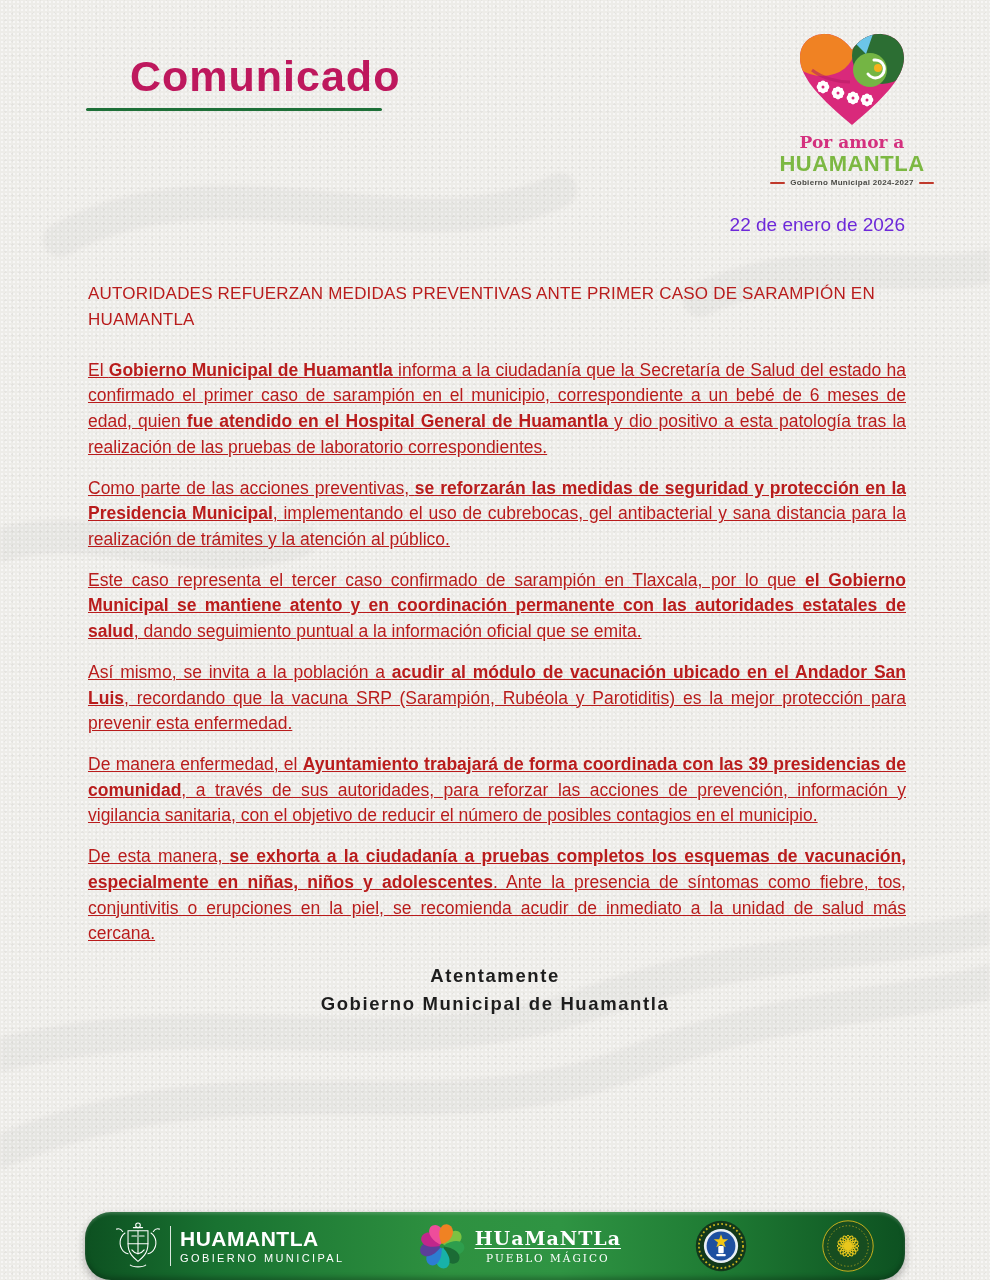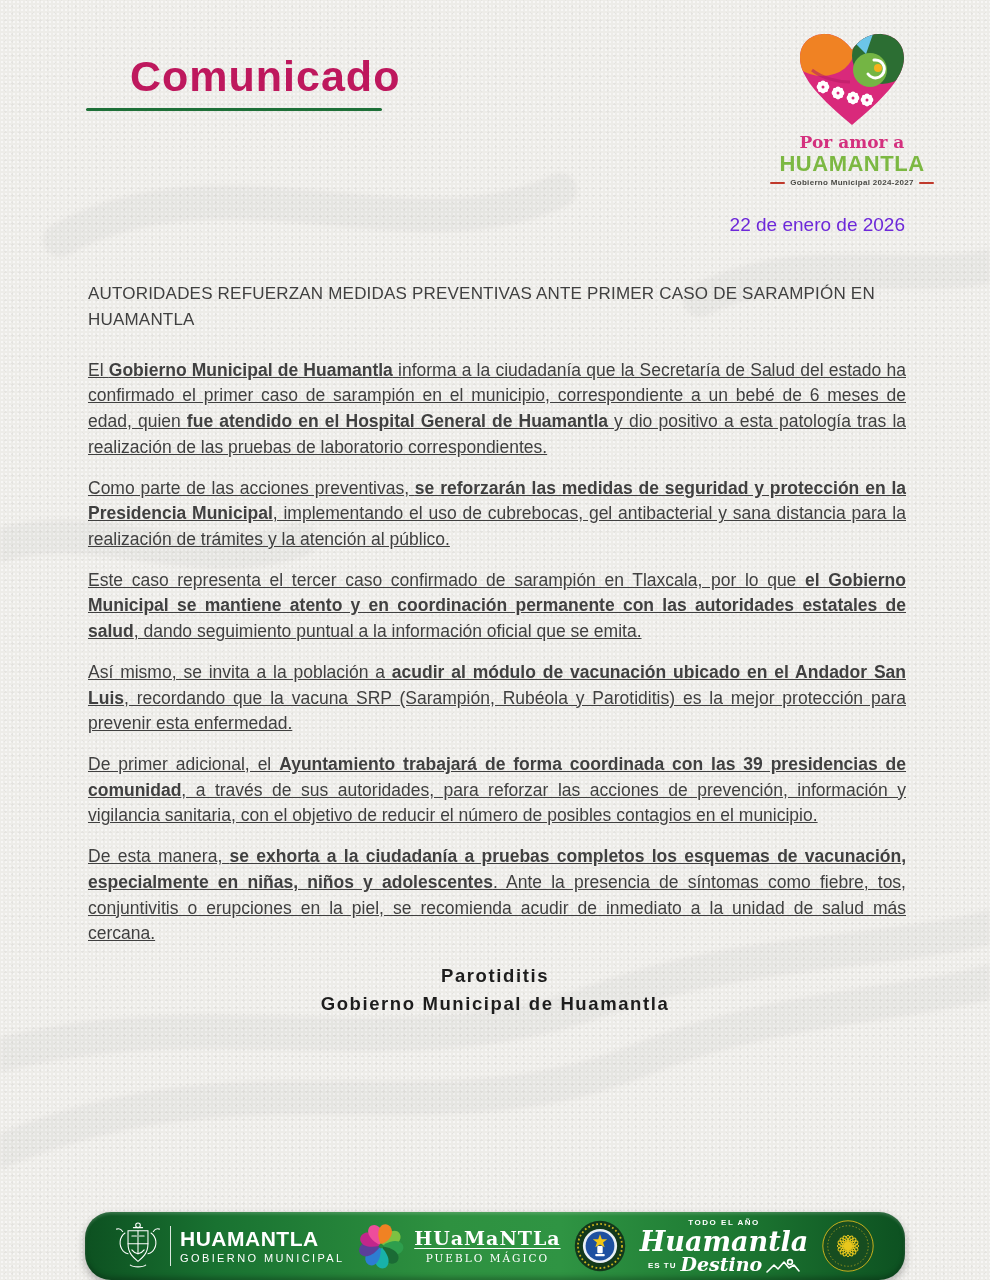--- a/index.html
+++ b/index.html
@@ -23,21 +23,21 @@
   
   .brand{position:absolute;top:30px;left:768px;width:168px;text-align:center;}
   .brand-tagline{font-family:"DejaVu Serif",serif;font-weight:bold;font-size:17px;color:#d4307e;margin-top:-2px;}
   .brand-name{font-size:22px;font-weight:800;letter-spacing:.5px;color:#7cb842;line-height:1.05;}
   .brand-sub{display:flex;align-items:center;justify-content:center;gap:5px;margin-top:3px;}
   .brand-sub-text{font-size:8px;font-weight:bold;color:#4a4a45;letter-spacing:.3px;}
   .brand-dash{width:15px;height:2px;background:#c0392b;border-radius:1px;}
 
   
   .doc-date{position:absolute;top:214px;right:85px;font-size:19px;color:#6d28d9;}
-  .content{position:absolute;top:281px;left:88px;width:818px;color:#404040;}
+  .content{position:absolute;top:281px;left:88px;width:818px;color:#b91c1c;}
   .doc-title{font-size:17px;font-weight:500;letter-spacing:.2px;line-height:1.55;margin-bottom:24px;text-transform:uppercase;}
   .content p{font-size:17.5px;line-height:1.47;text-align:justify;margin:0 0 15px 0;text-decoration:underline;}
   .content p b{font-weight:bold;}
 
   .signature{position:absolute;top:962px;left:0;width:990px;text-align:center;color:#1d1d1d;}
   .signature div{font-size:18.5px;font-weight:bold;letter-spacing:1.6px;line-height:1.5;}
 
   
   .footer-bar{position:absolute;left:85px;top:1212px;width:820px;height:68px;border-radius:26px;
     background:linear-gradient(90deg,#0d5121 0%,#197231 16%,#2e9140 44%,#2f9443 58%,#1e7a33 78%,#0d5121 100%);
@@ -161,26 +161,26 @@
     </div>
 
     <div class="doc-date">22 de enero de 2026</div>
 
     <div class="content">
       <div class="doc-title">AUTORIDADES REFUERZAN MEDIDAS PREVENTIVAS ANTE PRIMER CASO DE SARAMPIÓN EN HUAMANTLA</div>
       <p><span>El </span><b>Gobierno Municipal de Huamantla</b><span> informa a la ciudadanía que la Secretaría de Salud del estado ha confirmado el primer caso de sarampión en el municipio, correspondiente a un bebé de 6 meses de edad, quien </span><b>fue atendido en el Hospital General de Huamantla</b><span> y dio positivo a esta patología tras la realización de las pruebas de laboratorio correspondientes.</span></p>
       <p><span>Como parte de las acciones preventivas, </span><b>se reforzarán las medidas de seguridad y protección en la Presidencia Municipal</b><span>, implementando el uso de cubrebocas, gel antibacterial y sana distancia para la realización de trámites y la atención al público.</span></p>
       <p><span>Este caso representa el tercer caso confirmado de sarampión en Tlaxcala, por lo que </span><b>el Gobierno Municipal se mantiene atento y en coordinación permanente con las autoridades estatales de salud</b><span>, dando seguimiento puntual a la información oficial que se emita.</span></p>
       <p><span>Así mismo, se invita a la población a </span><b>acudir al módulo de vacunación ubicado en el Andador San Luis</b><span>, recordando que la vacuna SRP (Sarampión, Rubéola y Parotiditis) es la mejor protección para prevenir esta enfermedad.</span></p>
-      <p><span>De primer adicional, el </span><b>Ayuntamiento trabajará de forma coordinada con las 39 presidencias de comunidad</b><span>, a través de sus autoridades, para reforzar las acciones de prevención, información y vigilancia sanitaria, con el objetivo de reducir el número de posibles contagios en el municipio.</span></p>
+      <p><span>De manera enfermedad, el </span><b>Ayuntamiento trabajará de forma coordinada con las 39 presidencias de comunidad</b><span>, a través de sus autoridades, para reforzar las acciones de prevención, información y vigilancia sanitaria, con el objetivo de reducir el número de posibles contagios en el municipio.</span></p>
       <p><span>De esta manera, </span><b>se exhorta a la ciudadanía a pruebas completos los esquemas de vacunación, especialmente en niñas, niños y adolescentes</b><span>. Ante la presencia de síntomas como fiebre, tos, conjuntivitis o erupciones en la piel, se recomienda acudir de inmediato a la unidad de salud más cercana.</span></p>
     </div>
 
     <div class="signature">
-      <div>Parotiditis</div>
+      <div>Atentamente</div>
       <div>Gobierno Municipal de Huamantla</div>
     </div>
 
     <footer class="footer-bar">
       <div class="footer-inner">
 
         <div class="fgroup">
           <svg width="46" height="54" viewBox="0 0 60 66" fill="none" stroke="#ffffff" stroke-width="1.4" stroke-linecap="round">
             <circle cx="30" cy="6" r="3"></circle>
             <path d="M24,9 h12"></path>
@@ -223,32 +223,20 @@
         <svg class="badge" width="54" height="54" viewBox="0 0 60 60" aria-label="GUINNESS WORLD RECORDS">
           <circle cx="30" cy="30" r="28" fill="#12381a"></circle>
           <circle cx="30" cy="30" r="24.5" fill="none" stroke="#e8c71d" stroke-width="2" stroke-dasharray="2 2.6" opacity=".85"></circle>
           <circle cx="30" cy="30" r="19" fill="#e9eff5"></circle>
           <circle cx="30" cy="30" r="16" fill="#1e50a0"></circle>
           <polygon points="30,17 32,22.5 38,22.5 33.4,26 35.2,31.5 30,28.2 24.8,31.5 26.6,26 22,22.5 28,22.5" fill="#f3c614"></polygon>
           <rect x="27" y="30" width="6" height="8" rx="1" fill="#ffffff"></rect>
           <rect x="24.7" y="39" width="10.6" height="2.4" rx="1" fill="#ffffff"></rect>
         </svg>
 
-        <div class="destino">
-          <div class="destino-top">TODO EL AÑO</div>
-          <div class="destino-name">Huamantla</div>
-          <div class="destino-row">
-            <span class="destino-mid">ES TU</span>
-            <span class="destino-script">Destino</span>
-            <svg width="34" height="16" viewBox="0 0 34 16" fill="none" stroke="#ffffff" stroke-width="1.6" stroke-linecap="round" stroke-linejoin="round">
-              <circle cx="24" cy="4" r="2.4"></circle>
-              <path d="M1,14 L8,7 L12,11 L18,4 L23,10 L28,7 L33,13"></path>
-            </svg>
-          </div>
-        </div>
 
         <svg class="badge" width="54" height="54" viewBox="0 0 60 60">
           <circle cx="30" cy="30" r="28" fill="#174d20" stroke="#d9b91c" stroke-width="1"></circle>
           <circle cx="30" cy="30" r="22.5" fill="none" stroke="#d9b91c" stroke-width=".8" stroke-dasharray="1.6 2.2" opacity=".9"></circle>
           <g fill="none" stroke="#e8c71d" stroke-width="1.1">
             <ellipse cx="30" cy="30" rx="3.2" ry="12"></ellipse>
             <ellipse cx="30" cy="30" rx="3.2" ry="12" transform="rotate(22.5 30 30)"></ellipse>
             <ellipse cx="30" cy="30" rx="3.2" ry="12" transform="rotate(45 30 30)"></ellipse>
             <ellipse cx="30" cy="30" rx="3.2" ry="12" transform="rotate(67.5 30 30)"></ellipse>
             <ellipse cx="30" cy="30" rx="3.2" ry="12" transform="rotate(90 30 30)"></ellipse>

